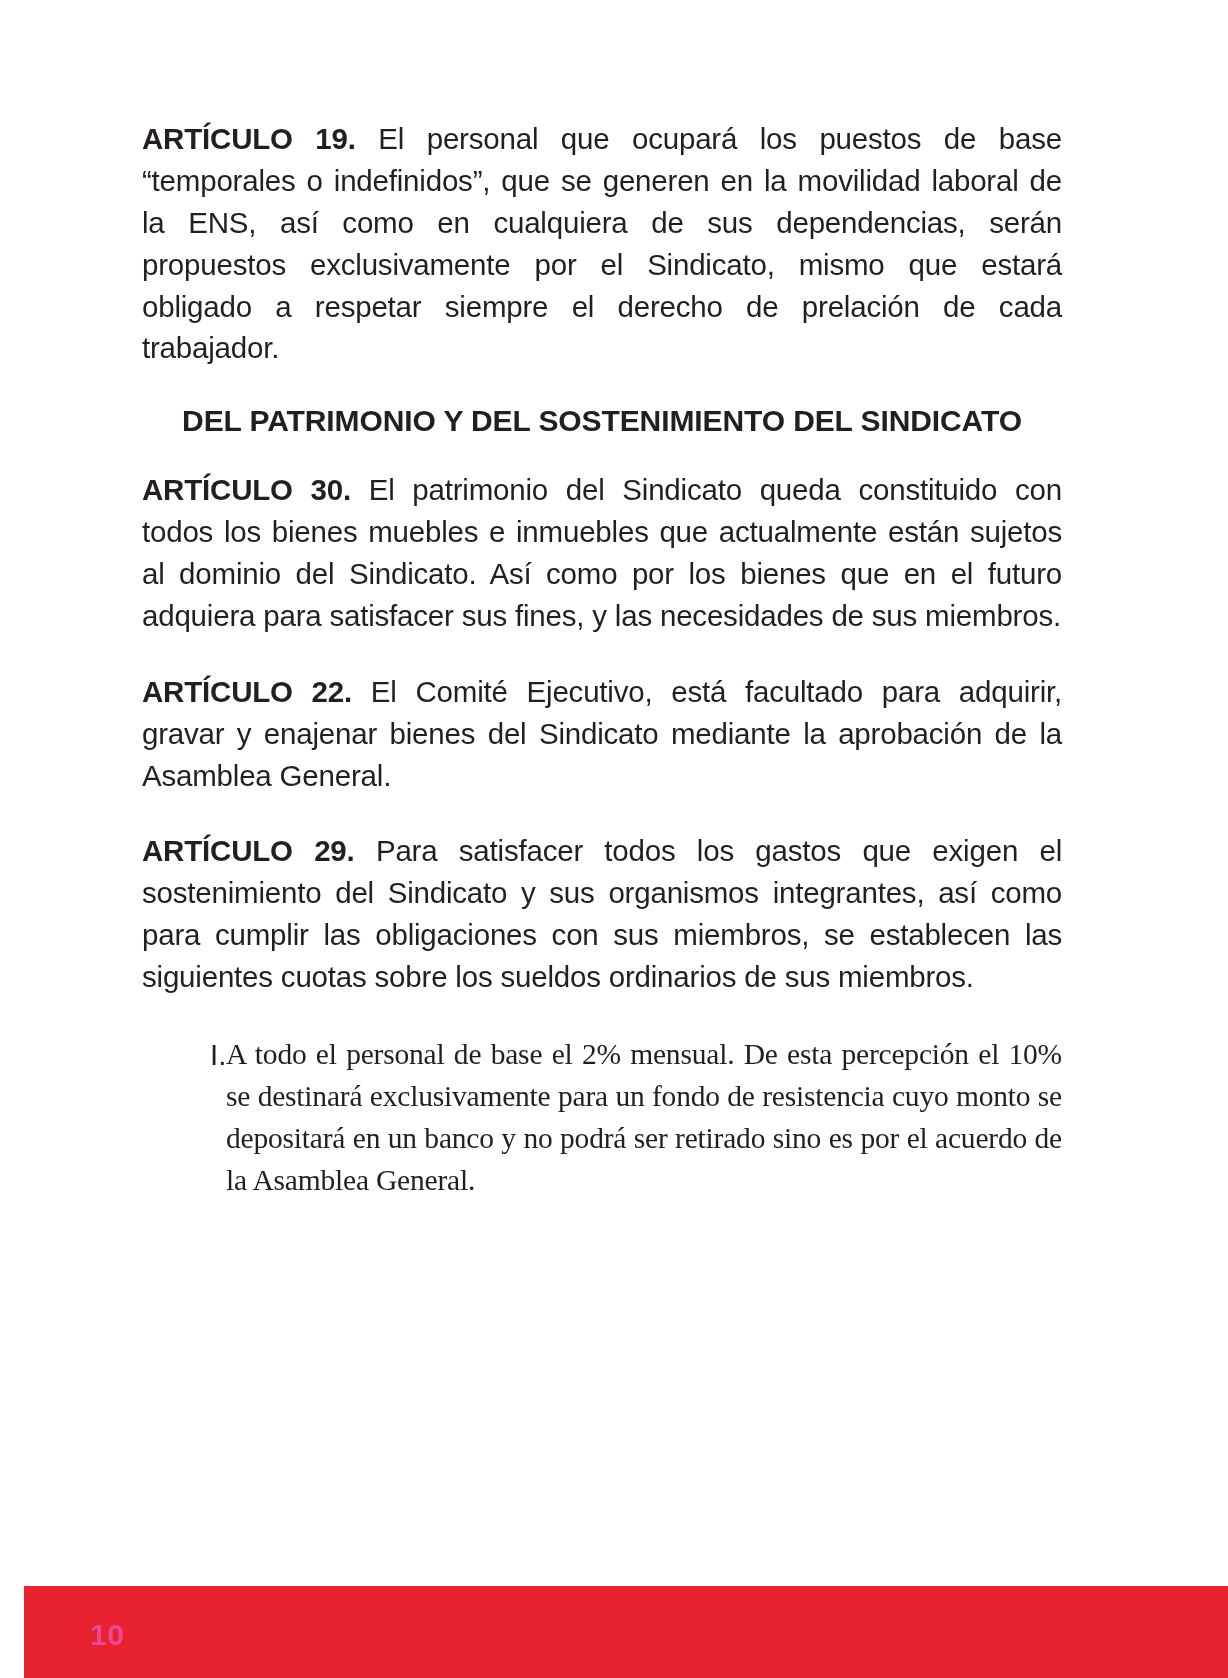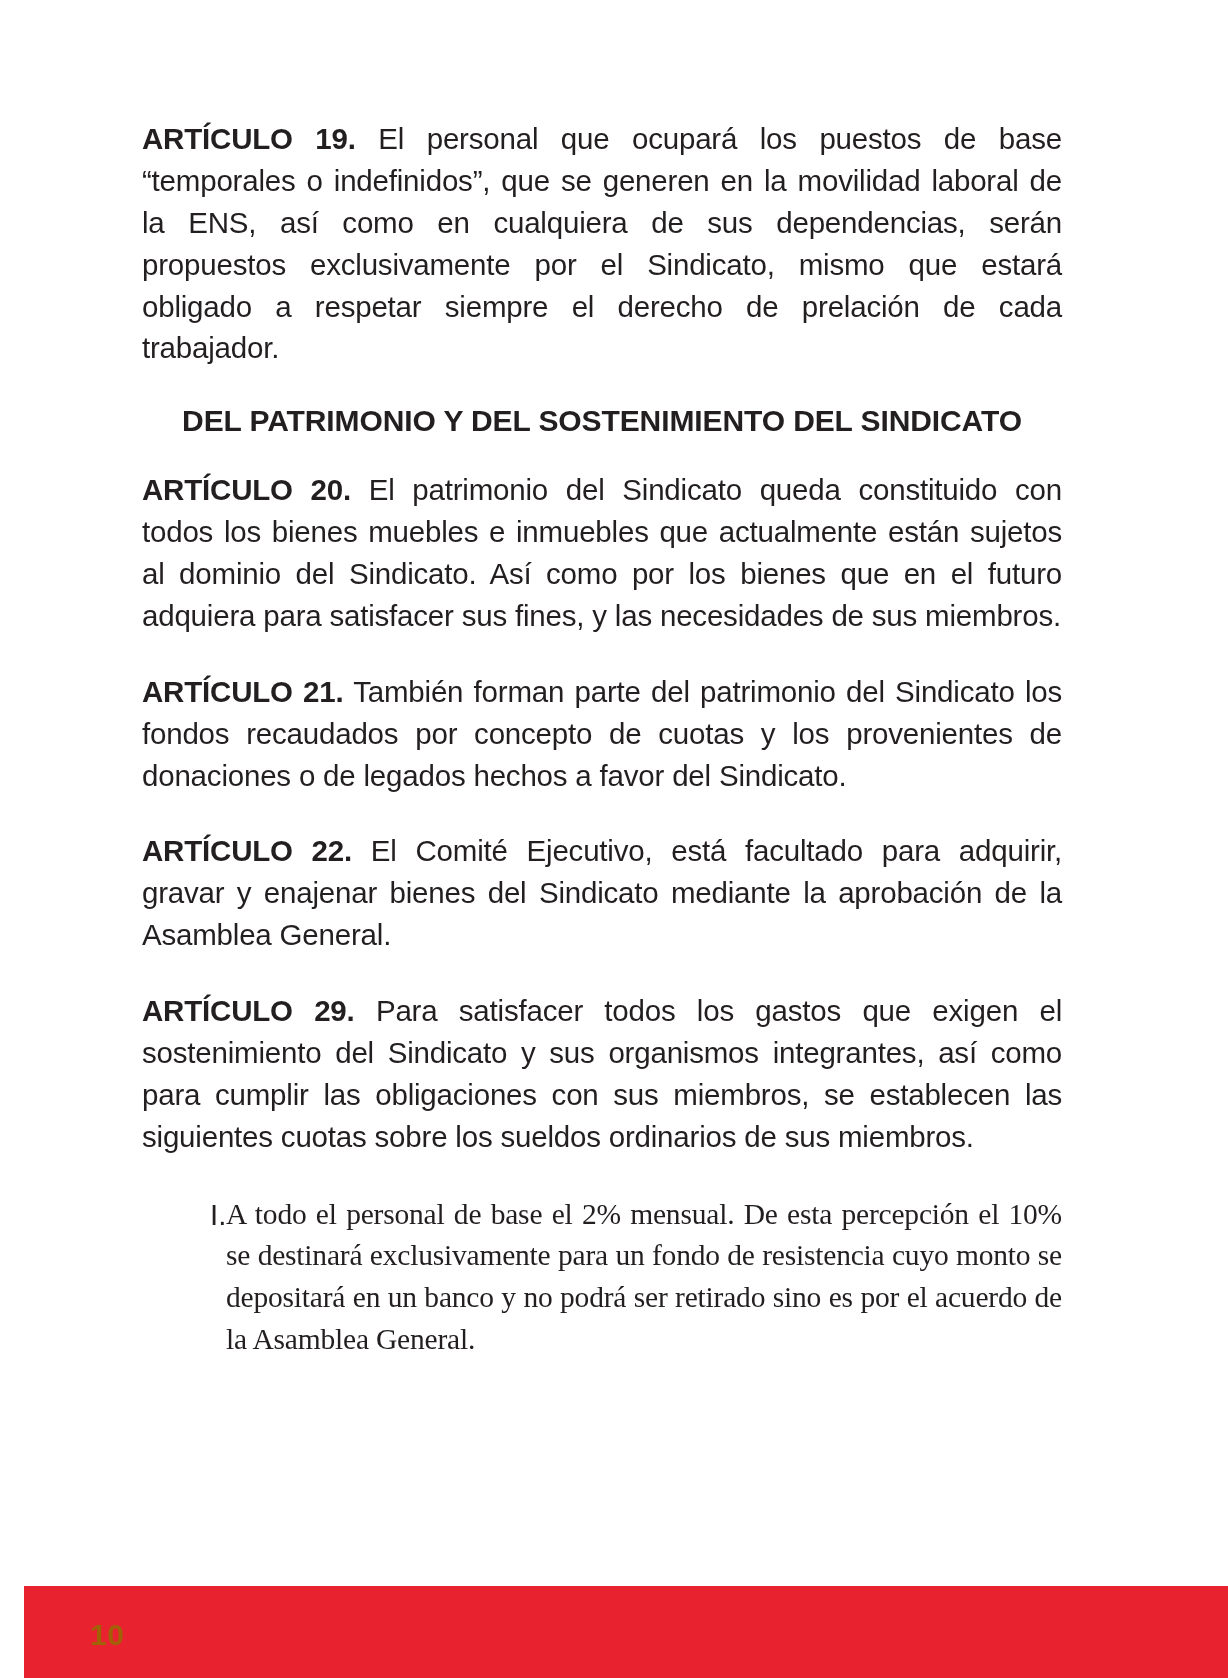--- a/index.html
+++ b/index.html
@@ -107,42 +107,41 @@
     bottom: 0;
     width: 100%;
     height: 92px;
     background: #e8222e;
   }
 
   .page-number {
     position: absolute;
     left: 66px;
     bottom: 26px;
-    color: #a16207;
+    color: #ec4899;
     font-size: 30px;
     font-weight: bold;
     letter-spacing: 0.5px;
   }
 </style>
 </head>
 <body>
 
 <div class="page">
 
   <div class="content">
 
     <p class="para"><span class="artlabel">ARTÍCULO 19.</span><span> El personal que ocupará los puestos de base “temporales o indefinidos”, que se generen en la movilidad laboral de la ENS, así como en cualquiera de sus dependencias, serán propuestos exclusivamente por el Sindicato, mismo que estará obligado a respetar siempre el derecho de prelación de cada trabajador.</span></p>
 
     <div class="chapter-block">
       <div class="chapter-subtitle">DEL PATRIMONIO Y DEL SOSTENIMIENTO DEL SINDICATO</div>
     </div>
 
-    <p class="para"><span class="artlabel">ARTÍCULO 20.</span><span> El patrimonio del Sindicato queda constituido con todos los bienes muebles e inmuebles que actualmente están sujetos al dominio del Sindicato. Así como por los bienes que en el futuro adquiera para satisfacer sus fines, y las necesidades de sus miembros.</span></p>
+    <p class="para"><span class="artlabel">ARTÍCULO 30.</span><span> El patrimonio del Sindicato queda constituido con todos los bienes muebles e inmuebles que actualmente están sujetos al dominio del Sindicato. Así como por los bienes que en el futuro adquiera para satisfacer sus fines, y las necesidades de sus miembros.</span></p>
 
-    <p class="para"><span class="artlabel">ARTÍCULO 21.</span><span> También forman parte del patrimonio del Sindicato los fondos recaudados por concepto de cuotas y los provenientes de donaciones o de legados hechos a favor del Sindicato.</span></p>
 
     <p class="para"><span class="artlabel">ARTÍCULO 22.</span><span> El Comité Ejecutivo, está facultado para adquirir, gravar y enajenar bienes del Sindicato mediante la aprobación de la Asamblea General.</span></p>
 
     <p class="para"><span class="artlabel">ARTÍCULO 29.</span><span> Para satisfacer todos los gastos que exigen el sostenimiento del Sindicato y sus organismos integrantes, así como para cumplir las obligaciones con sus miembros, se establecen las siguientes cuotas sobre los sueldos ordinarios de sus miembros.</span></p>
 
     <div class="list">
       <div class="list-item">
         <div class="list-marker">I.</div>
         <div class="list-text">A todo el personal de base el 2% mensual. De esta percepción el 10% se destinará exclusivamente para un fondo de resistencia cuyo monto se depositará en un banco y no podrá ser retirado sino es por el acuerdo de la Asamblea General.</div>
       </div>

